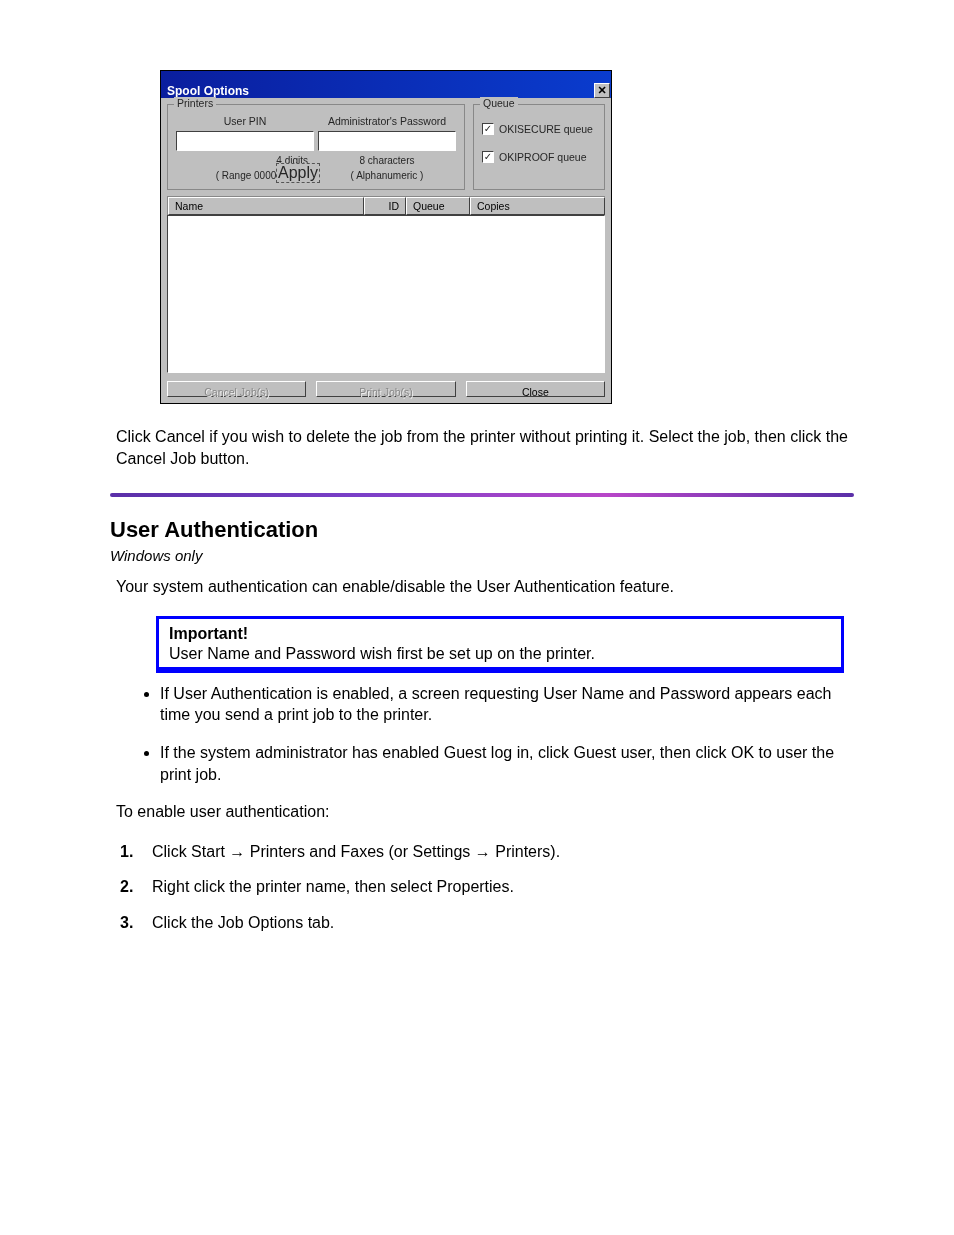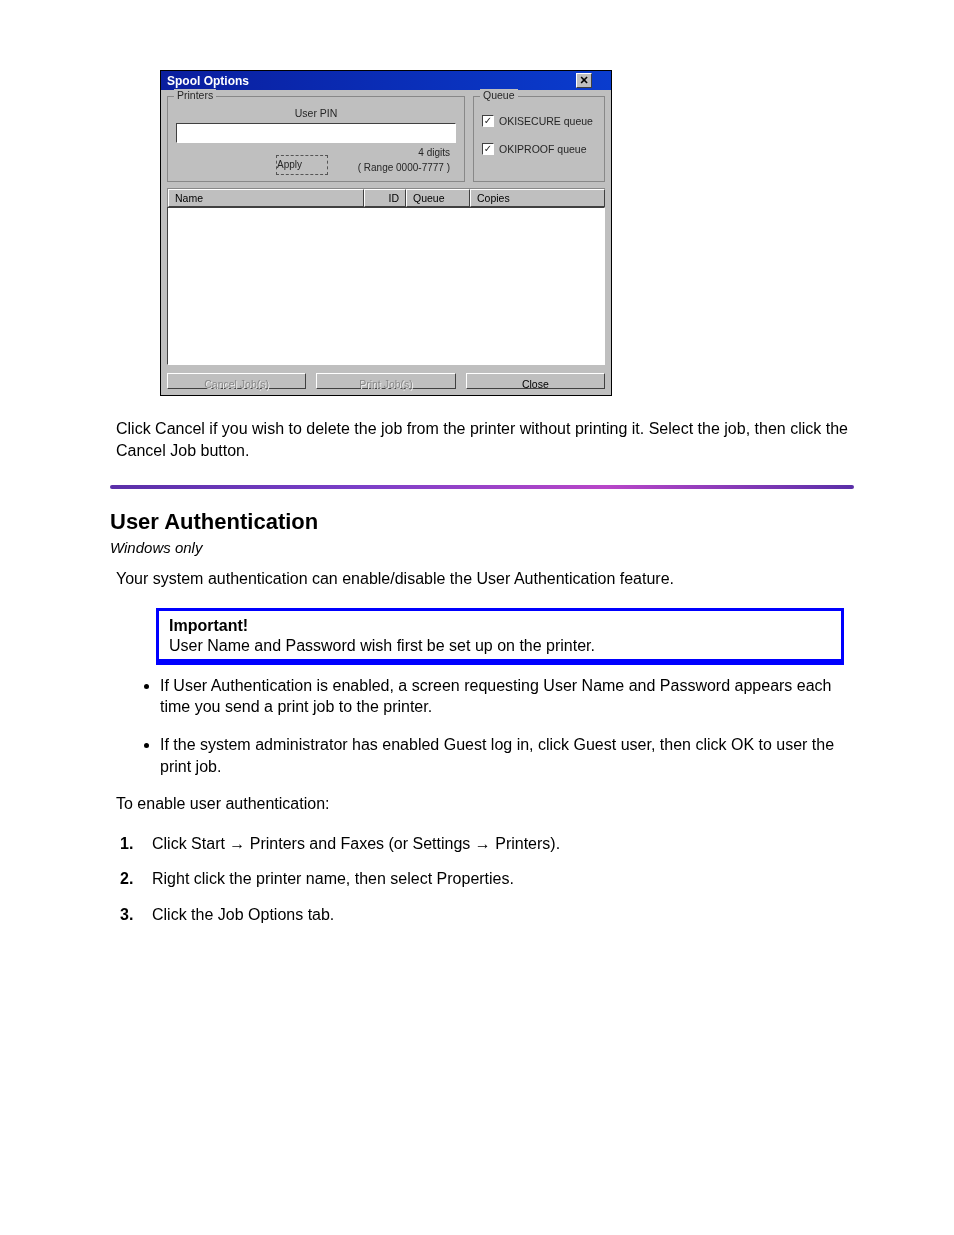--- a/index.html
+++ b/index.html
@@ -20,26 +20,26 @@
     margin-left: 60px;
     margin-bottom: 22px;
   }
   .dialog {
     width: 452px;
     background: #b8b8b8;
     border: 1px solid #000;
   }
   .titlebar {
     display: flex;
-    align-items: center;
+    align-items: flex-end;
     justify-content: space-between;
     background: linear-gradient(to right, #0a1e9e, #0a3cce);
     color: #fff;
-    height: 19px;
-    padding: 0 19px 0 6px;
+    height: 27px;
+    padding: 0 1px 0 6px;
     font-weight: bold;
     font-size: 12px;
   }
   .titlebar .close {
     width: 16px;
     height: 15px;
     background: #c0c0c0;
     border-top: 1px solid #fff;
     border-left: 1px solid #fff;
     border-right: 1px solid #404040;
@@ -99,26 +99,27 @@
     background: #fff;
   }
   .pw-hint {
     font-size: 10px;
     margin-top: 4px;
     line-height: 11px;
   }
   .pw-col.left .pw-hint { text-align: right; padding-right: 6px; }
   .apply-btn {
     display: inline-block;
-    width: 52px;
+    width: 44px;
     height: 20px;
     border: 1px dashed #555;
     background: #bfbfbf;
-    font-size: 10px;
+    font-size: 16px;
     line-height: 18px;
+    text-align: center;
     vertical-align: bottom;
     margin-top: 4px;
   }
   .apply-wrap {
     position: absolute;
     left: 108px;
     bottom: 6px;
   }
   .queue {
     width: 132px;
@@ -259,20 +260,26 @@
       <div class="dialog-body">
         <div class="top-row">
           <div class="group passwords" style="position:relative;">
             <span class="group-title">Printers</span>
             <div class="pw-cols">
               <div class="pw-col left">
                 <div class="pw-label">User PIN</div>
                 <div class="pw-input"></div>
                 <div class="pw-hint">4 digits</div>
                 <div class="pw-hint">( Range 0000-7777 )</div>
+              </div>
+              <div class="pw-col">
+                <div class="pw-label">Administrator's Password</div>
+                <div class="pw-input"></div>
+                <div class="pw-hint">8 characters</div>
+                <div class="pw-hint">( Alphanumeric )</div>
               </div>
             </div>
             <div class="apply-wrap">
               <div class="apply-btn">Apply</div>
             </div>
           </div>
           <div class="group queue">
             <span class="group-title">Queue</span>
             <div class="cb-row">
               <div class="cb">✓</div>

